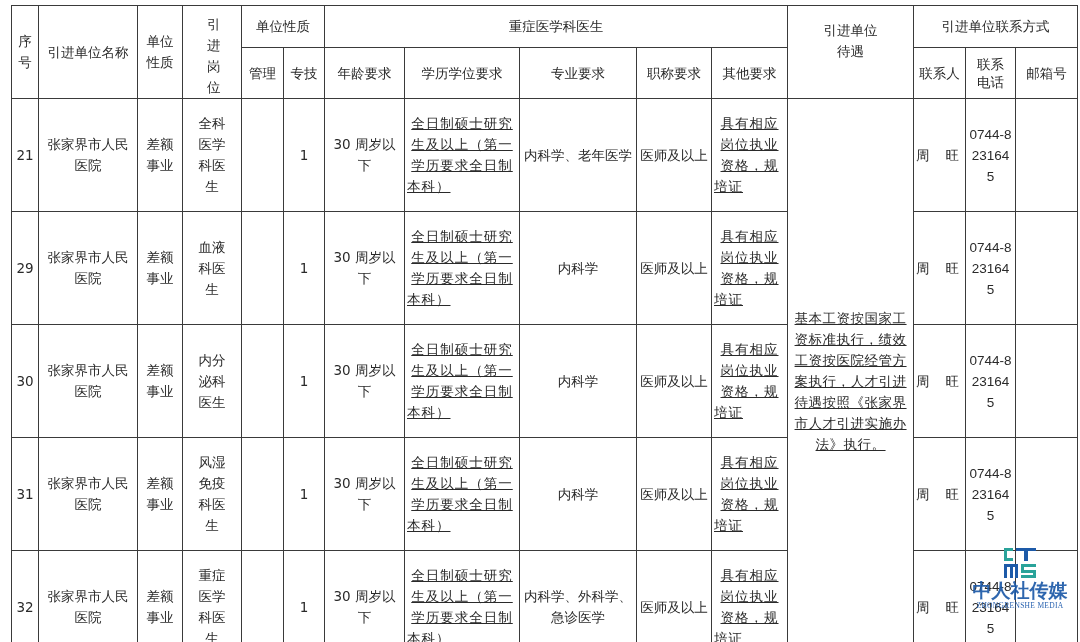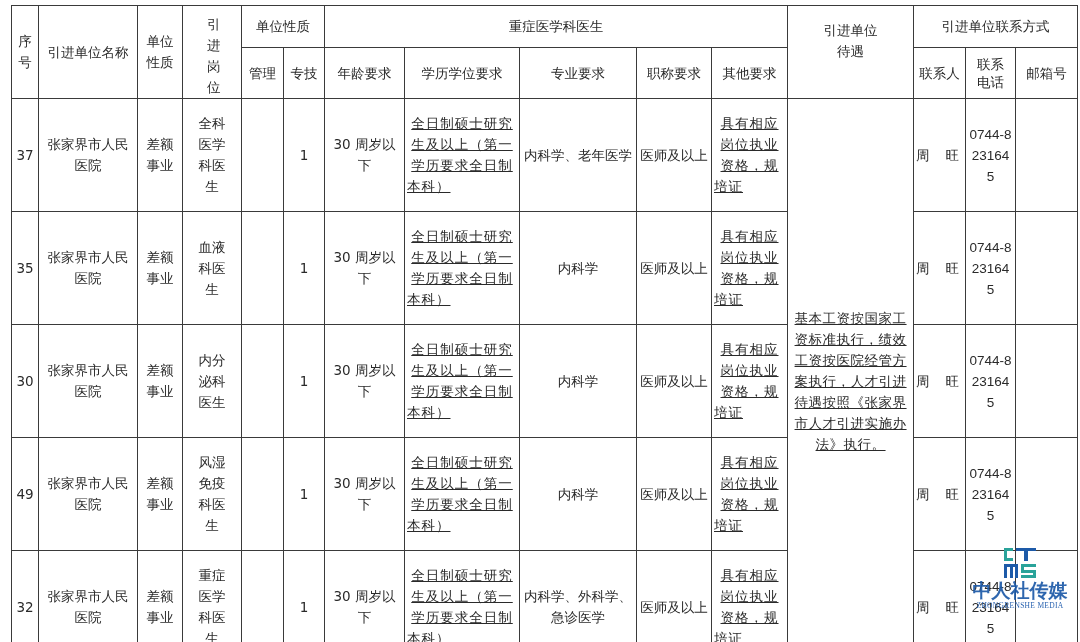--- a/index.html
+++ b/index.html
@@ -81,21 +81,21 @@
       <th>专业要求</th>
       <th>职称要求</th>
       <th>其他要求</th>
       <th>联系人</th>
       <th style="padding:0 8px; line-height:18px">联系电话</th>
       <th>邮箱号</th>
     </tr>
   </thead>
   <tbody>
     <tr class="data">
-      <td class="num">37</td>
+      <td class="num">21</td>
       <td style="padding:0 6px">张家界市人民医院</td>
       <td style="padding:0 7px">差额事业</td>
       <td style="padding:0 9px">全科医学科医生</td>
       <td></td>
       <td class="right num">1</td>
       <td class="left">30 周岁以下</td>
       <td class="just">全日制硕士研究生及以上（第一学历要求全日制本科）</td>
       <td class="left">内科学、老年医学</td>
       <td>医师及以上</td>
       <td class="just">具有相应岗位执业资格，规培证</td>
@@ -103,21 +103,21 @@
       <td class="contact">
           <div class="contact-name">
             <span>周</span>
             <span>旺</span>
           </div>
         </td>
       <td class="phone">0744-8231645</td>
       <td></td>
     </tr>
     <tr class="data">
-      <td class="num">35</td>
+      <td class="num">29</td>
       <td style="padding:0 6px">张家界市人民医院</td>
       <td style="padding:0 7px">差额事业</td>
       <td style="padding:0 9px">血液科医生</td>
       <td></td>
       <td class="right num">1</td>
       <td class="left">30 周岁以下</td>
       <td class="just">全日制硕士研究生及以上（第一学历要求全日制本科）</td>
       <td class="left">内科学</td>
       <td>医师及以上</td>
       <td class="just">具有相应岗位执业资格，规培证</td>
@@ -145,21 +145,21 @@
       <td class="contact">
           <div class="contact-name">
             <span>周</span>
             <span>旺</span>
           </div>
         </td>
       <td class="phone">0744-8231645</td>
       <td></td>
     </tr>
     <tr class="data">
-      <td class="num">49</td>
+      <td class="num">31</td>
       <td style="padding:0 6px">张家界市人民医院</td>
       <td style="padding:0 7px">差额事业</td>
       <td style="padding:0 9px">风湿免疫科医生</td>
       <td></td>
       <td class="right num">1</td>
       <td class="left">30 周岁以下</td>
       <td class="just">全日制硕士研究生及以上（第一学历要求全日制本科）</td>
       <td class="left">内科学</td>
       <td>医师及以上</td>
       <td class="just">具有相应岗位执业资格，规培证</td>

